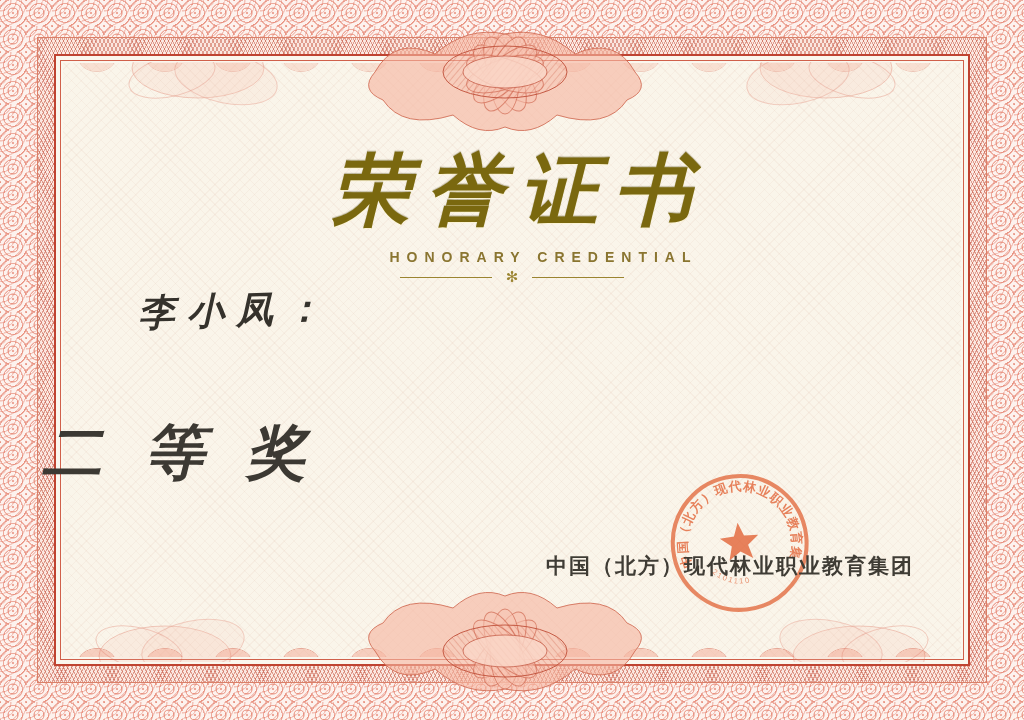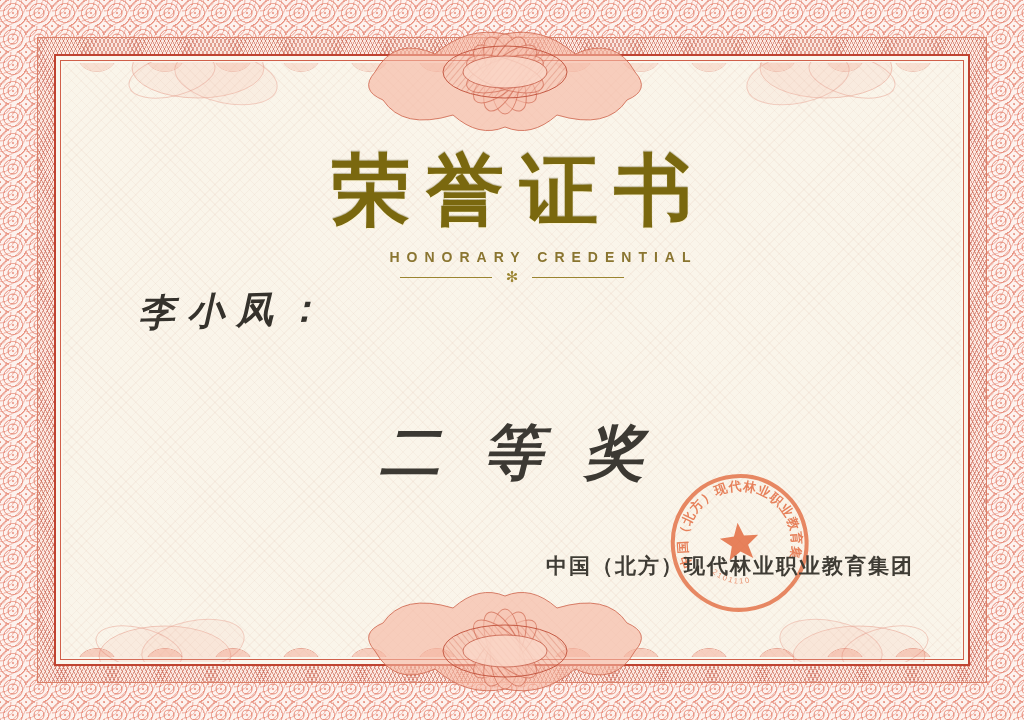--- a/index.html
+++ b/index.html
@@ -35,32 +35,32 @@
   .med-bottom{left:355px;top:581px;transform:scaleY(-1);}
   .corner-fan{position:absolute;z-index:1;opacity:.55;pointer-events:none;}
   .fan-tl{left:128px;top:62px;}
   .fan-tr{right:128px;top:62px;transform:scaleX(-1);}
   .fan-bl{left:95px;top:582px;transform:scaleY(-1);}
   .fan-br{right:95px;top:582px;transform:scale(-1,-1);}
   
   .content{position:absolute;inset:0;z-index:5;}
   .title{position:absolute;top:148px;left:0;width:100%;margin:0;text-align:center;
     font-size:78px;line-height:1.1;font-weight:bold;letter-spacing:16px;text-indent:16px;
-    color:#7a680f;text-shadow:0 1px 0 rgba(255,244,190,.45), 0 -1px 1px rgba(70,58,0,.35);}
+    color:#7a680f;text-shadow:0 1px 0 rgba(255,244,190,.45), 0 -1px 1px rgba(70,58,0,.35);font-style:italic;}
   .sub{position:absolute;top:249px;left:0;width:100%;text-align:center;
     font-family:"Liberation Sans","DejaVu Sans",sans-serif;
     font-size:14px;font-weight:bold;letter-spacing:7px;text-indent:7px;color:#8a7530;padding-left:28px;}
   .divider{position:absolute;top:272px;left:0;width:100%;display:flex;align-items:center;justify-content:center;gap:14px;color:#9b8430;}
   .dline{display:inline-block;width:92px;height:0;border-top:1px solid #9b8430;}
   .orn{font-size:15px;line-height:10px;color:#9b8430;}
   .recipient{position:absolute;top:286px;left:138px;font-size:37px;font-weight:bold;font-style:italic;
     letter-spacing:12px;color:#35322c;transform:rotate(-1.5deg);}
   .bodytext{position:absolute;top:350px;left:136px;width:758px;margin:0;
     font-size:28px;line-height:1.55;font-weight:600;letter-spacing:1.5px;color:#45423a;text-indent:2em;}
-  .award{position:absolute;top:413px;left:0;width:100%;text-align:center;
+  .award{position:absolute;top:413px;left:0;width:100%;text-align:left;
     font-size:60px;font-weight:bold;font-style:italic;letter-spacing:42px;text-indent:42px;color:#3c3933;}
   .closing{position:absolute;top:502px;left:136px;width:600px;margin:0;
     font-size:28px;font-weight:600;letter-spacing:2px;color:#45423a;text-indent:2em;}
   .issue{position:absolute;top:551px;left:540px;width:380px;text-align:center;z-index:6;
     font-size:21px;font-weight:bold;color:#3f3c35;line-height:30px;letter-spacing:2px;}
   .issue .date{letter-spacing:3px;}
   .seal{position:absolute;left:664px;top:470px;width:152px;height:152px;z-index:4;transform:rotate(-6deg);opacity:.88;}
 </style>
 </head>
 <body>

